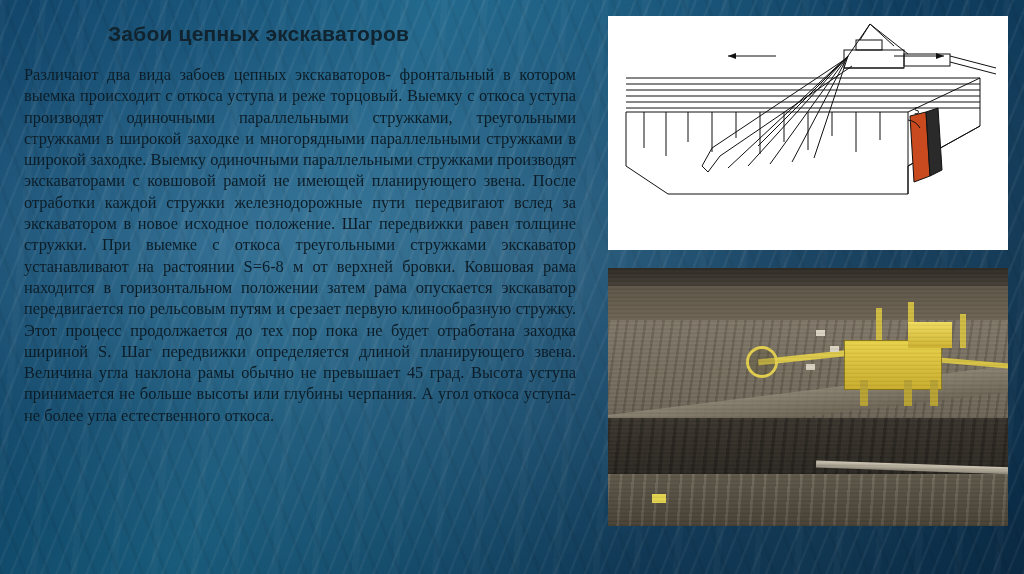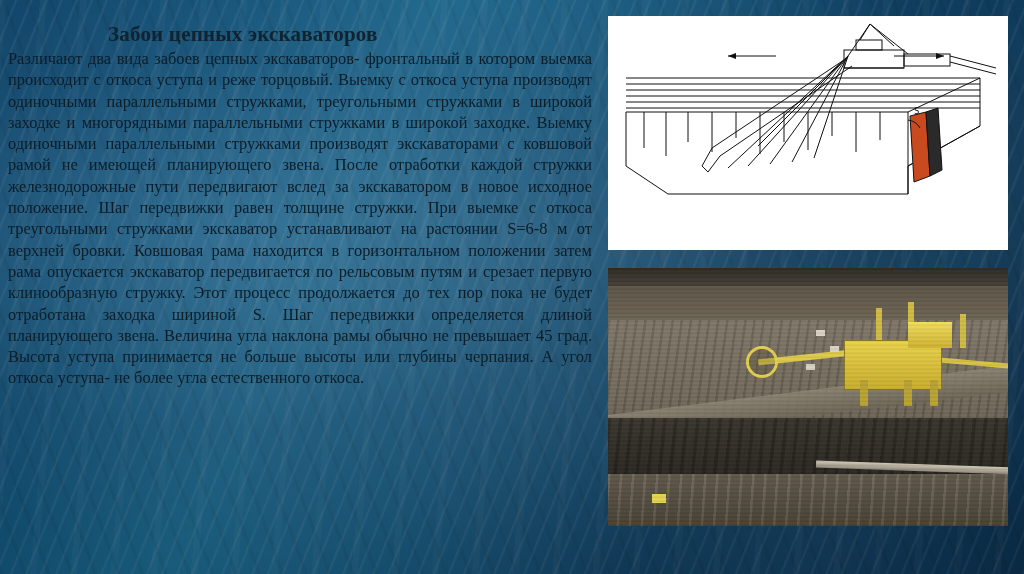--- a/index.html
+++ b/index.html
@@ -36,42 +36,42 @@
     background: radial-gradient(ellipse 1200px 700px at 50% 45%, rgba(255,255,255,0.10) 0%, rgba(255,255,255,0.0) 55%),
                 linear-gradient(to bottom, rgba(0,0,0,0.06), rgba(0,0,0,0.18));
     pointer-events: none;
   }
 
   .title {
     position: absolute;
     left: 108px;
     top: 8px;
     width: 480px;
-    font-family: Liberation Serif, serif;
+    font-family: Liberation Sans, sans-serif;
     font-weight: bold;
     font-size: 21px;
     color: #10232e;
     letter-spacing: 0.2px;
     z-index: 3;
   }
 
   .body-text {
     position: absolute;
     left: 8px;
     top: 48px;
     width: 584px;
     font-size: 16.4px;
     line-height: 21.3px;
     text-align: justify;
     text-justify: inter-word;
     color: #0c1d28;
     z-index: 3;
   }
   .body-text p {
-    margin: 0;
+    margin: 16px;
   }
 
   
   .figure-drawing {
     position: absolute;
     left: 608px;
     top: 16px;
     width: 400px;
     height: 234px;
     background: #ffffff;

